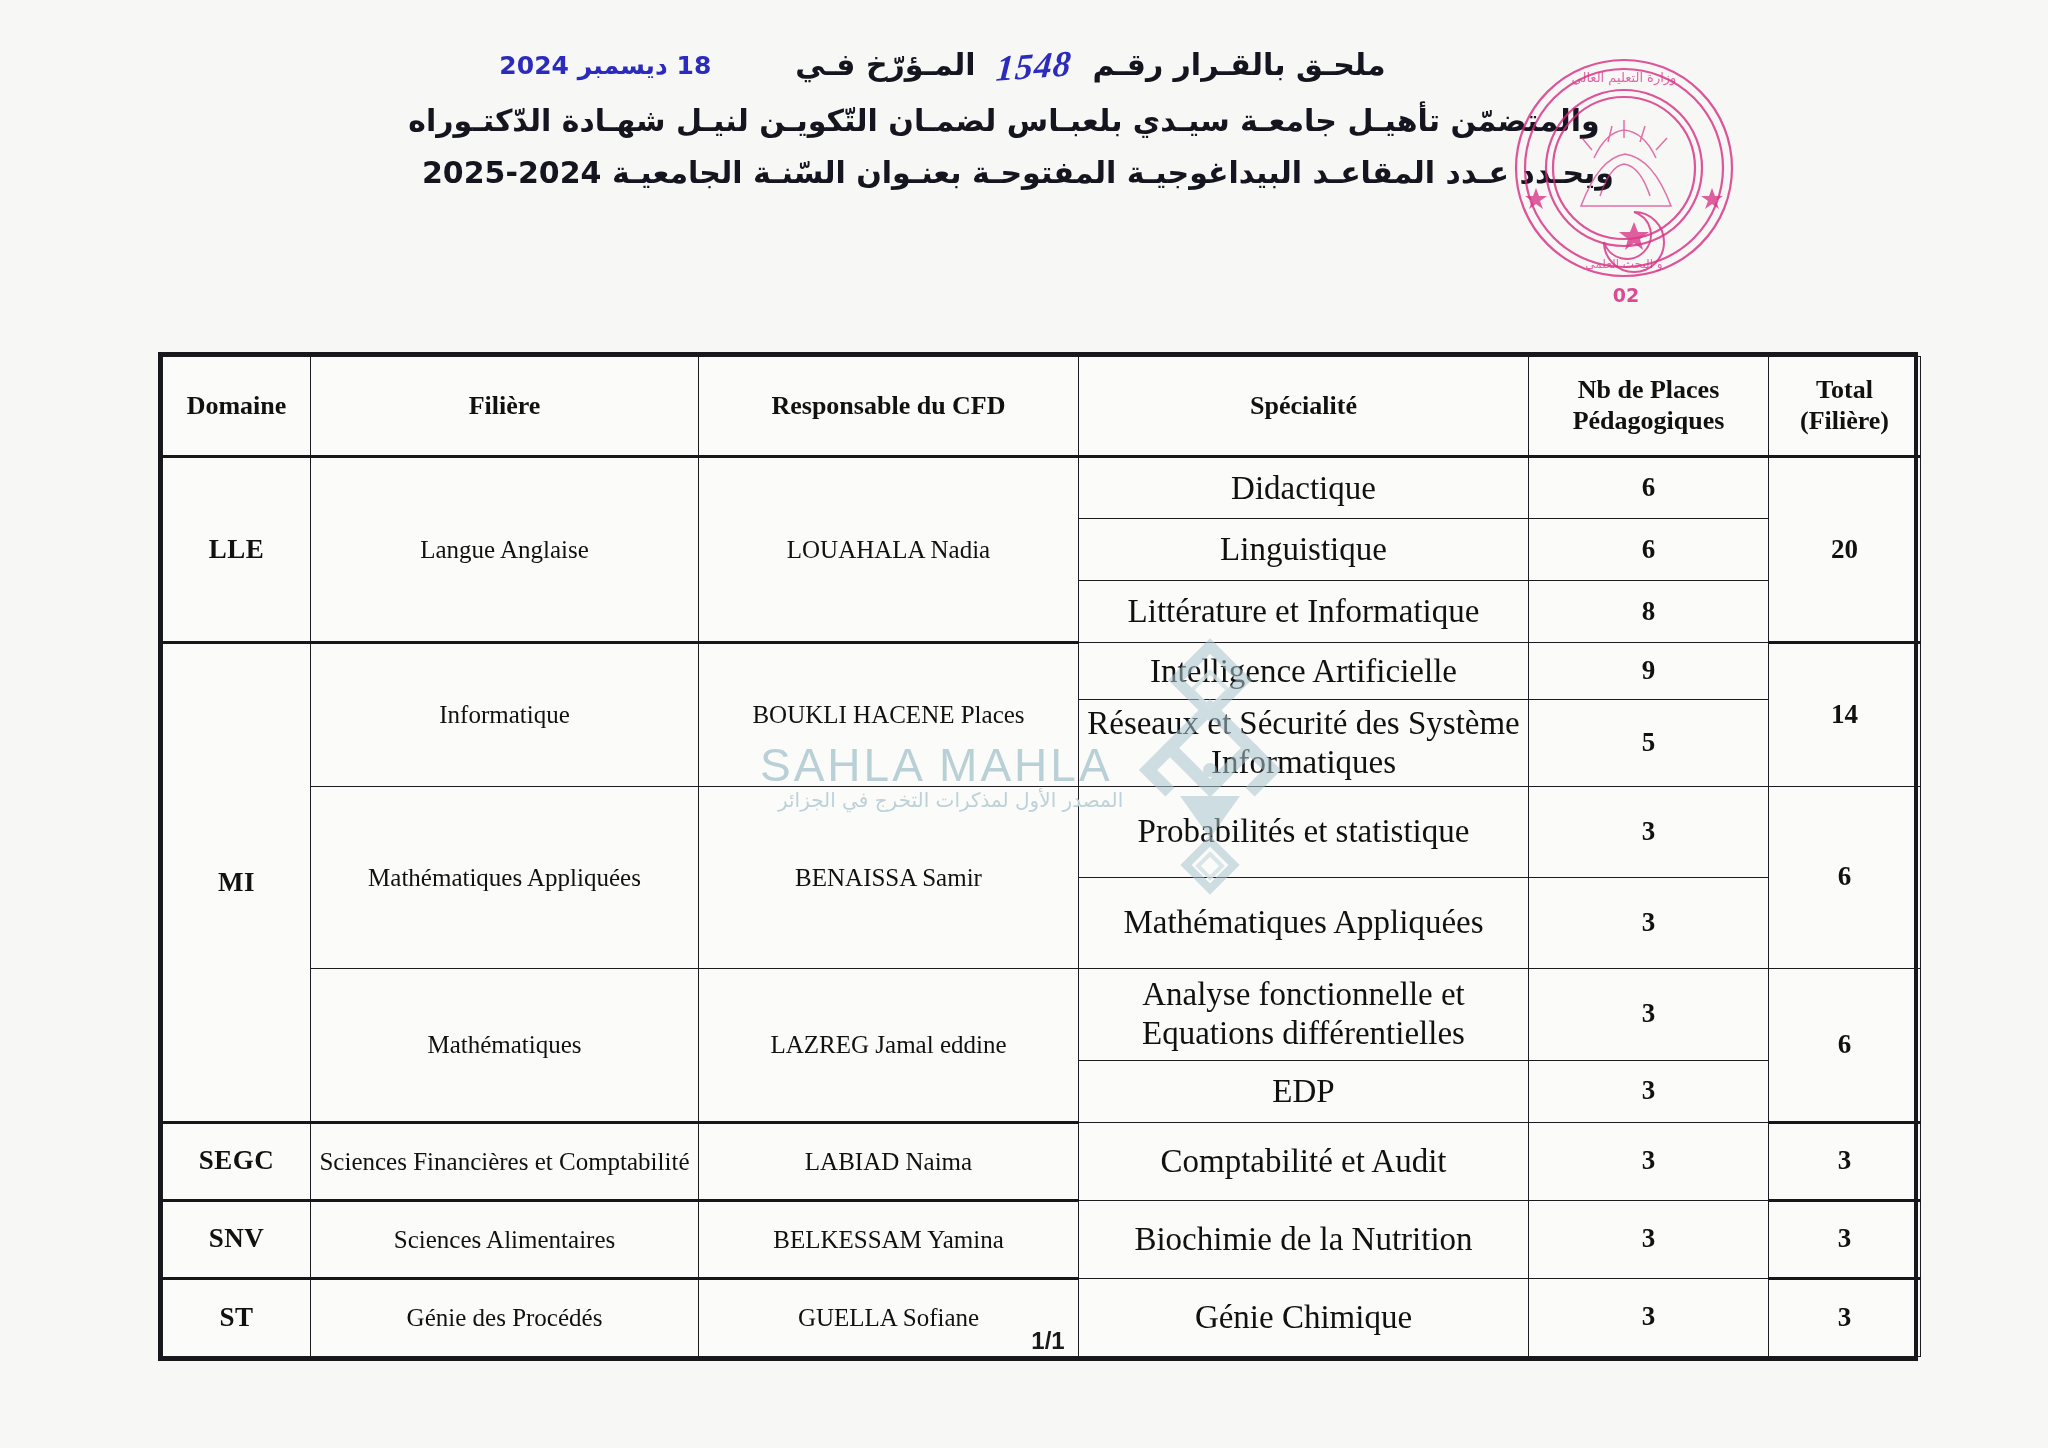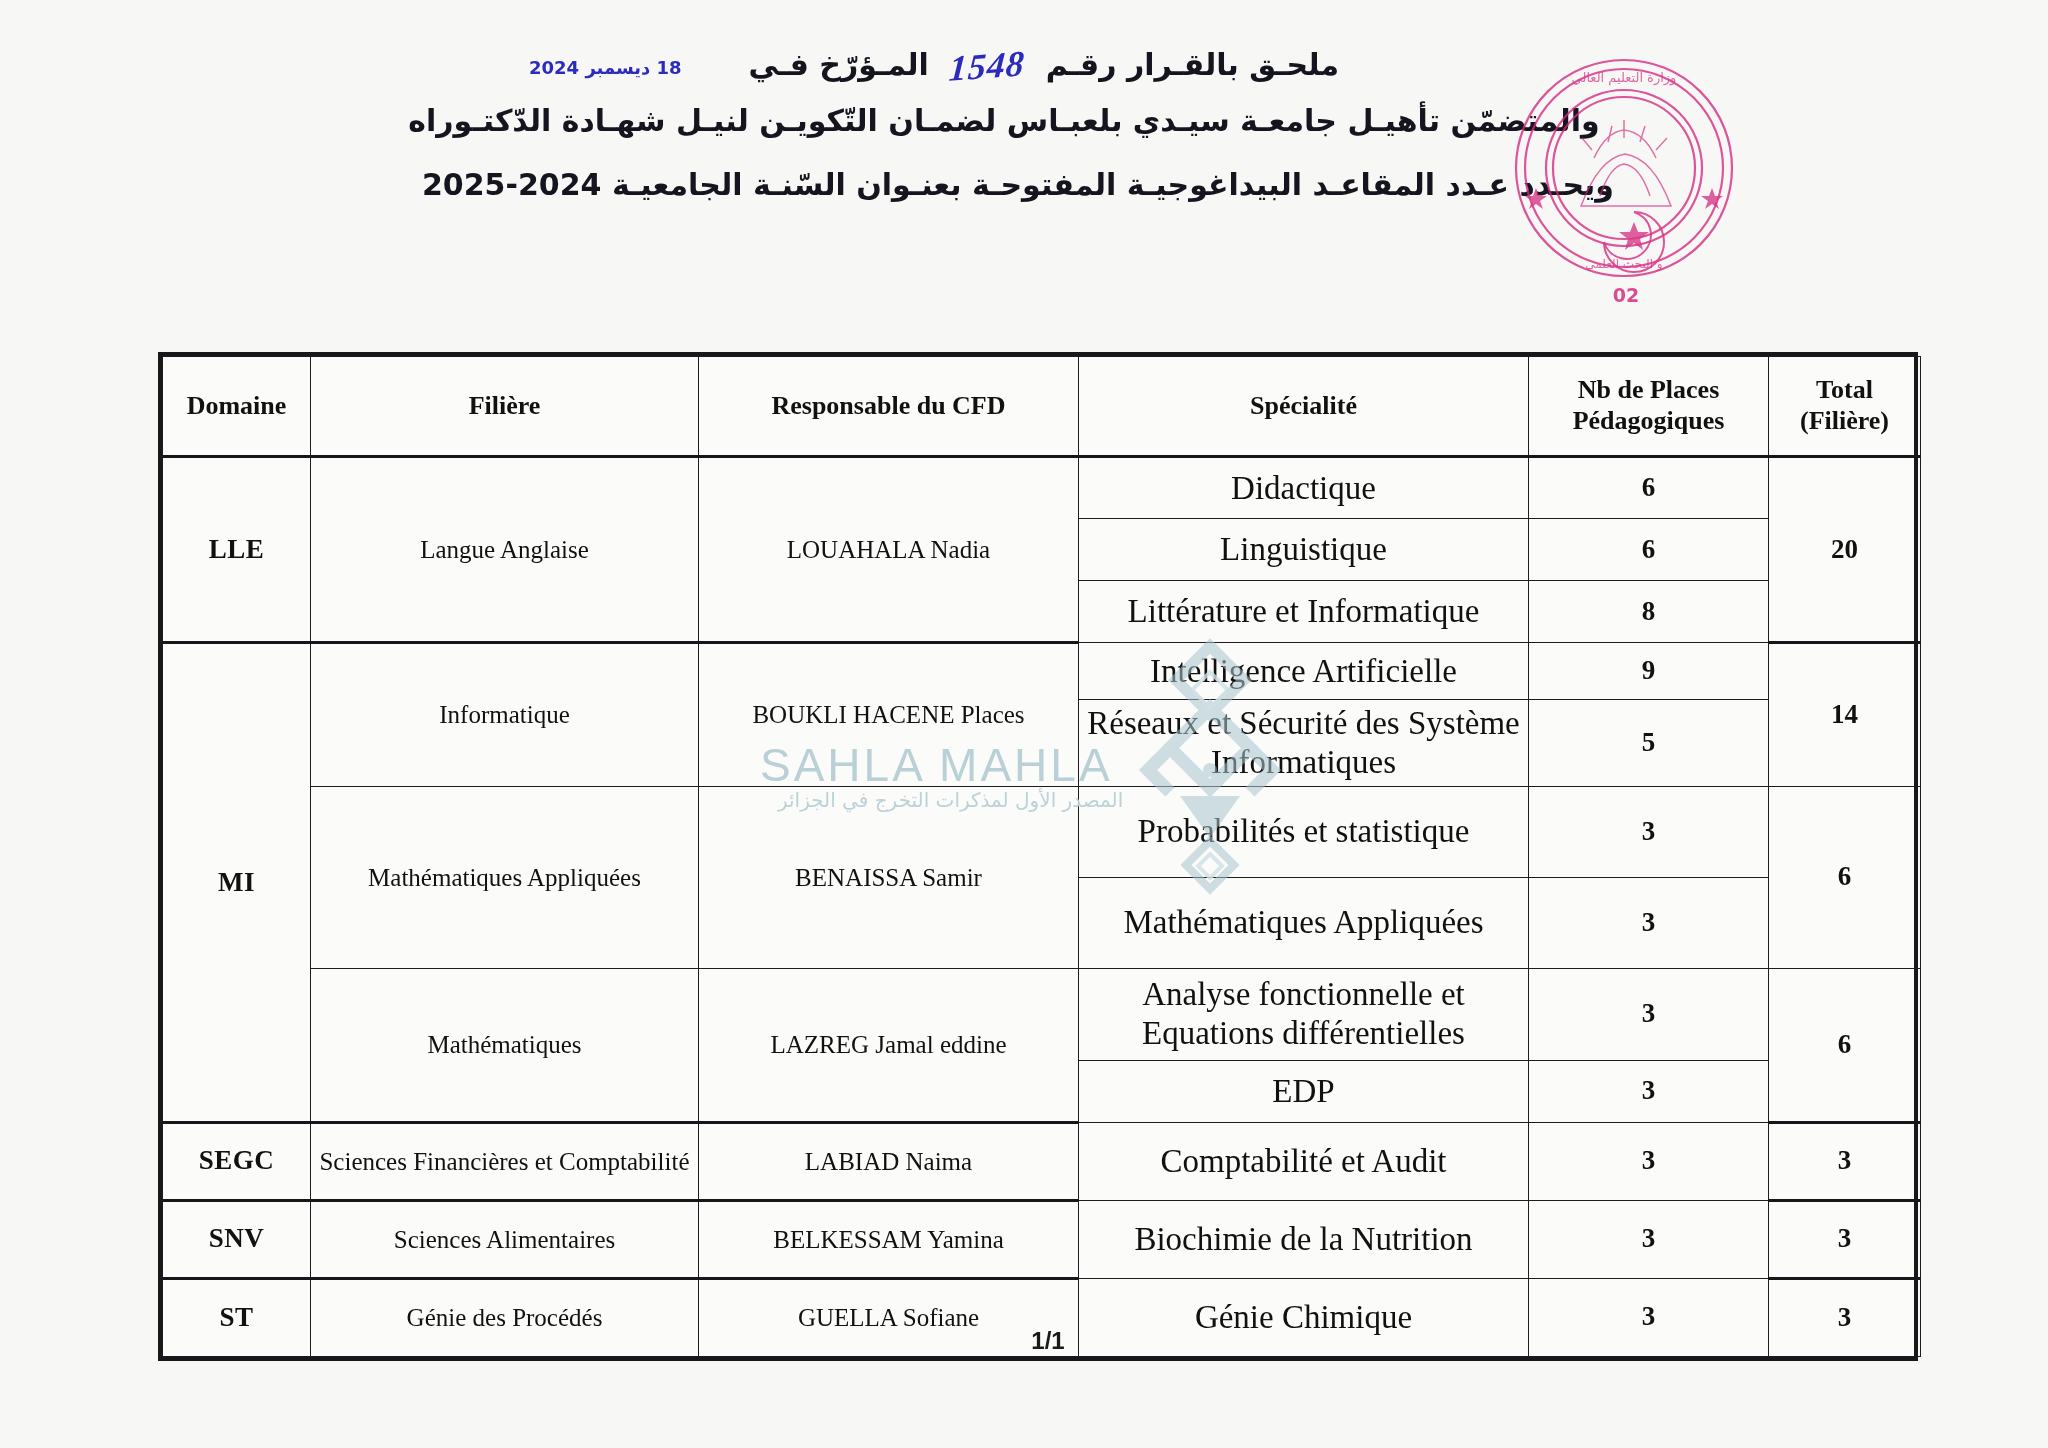--- a/index.html
+++ b/index.html
@@ -23,41 +23,41 @@
   .hline{
     font-family:"DejaVu Sans", sans-serif;
     font-weight:bold;
     color:#15151f;
     letter-spacing:0px;
     line-height:1.0;
     white-space:nowrap;
   }
   .hline1{font-size:30px;padding-right:180px;}
   .hline2{font-size:30px;margin-top:22px;padding-right:40px;}
-  .hline3{font-size:30px;margin-top:34px;padding-right:12px;text-align:center;}
+  .hline3{font-size:30px;margin-top:22px;padding-right:12px;text-align:center;}
 
   .handnum{
     font-family:"Liberation Serif", serif;
     color:#2b2bbe;
     font-size:36px;
     font-style:italic;
     font-weight:bold;
     transform:rotate(-4deg) skewX(-8deg);
     display:inline-block;
     vertical-align:-3px;
     margin:0 10px;
     letter-spacing:1px;
   }
   .handdate{
     font-family:"DejaVu Sans", sans-serif;
     color:#2b2bbe;
-    font-size:18px;
+    font-size:25px;
     font-weight:bold;
     display:inline-block;
-    margin:0 0;
+    margin:0 17px;
     vertical-align:1px;
   }
   .hspacer{display:inline-block;width:46px;}
 
   
   .stamp{
     position:absolute;left:1496px;top:46px;
     width:264px;height:268px;
     pointer-events:none;
     opacity:.92;

